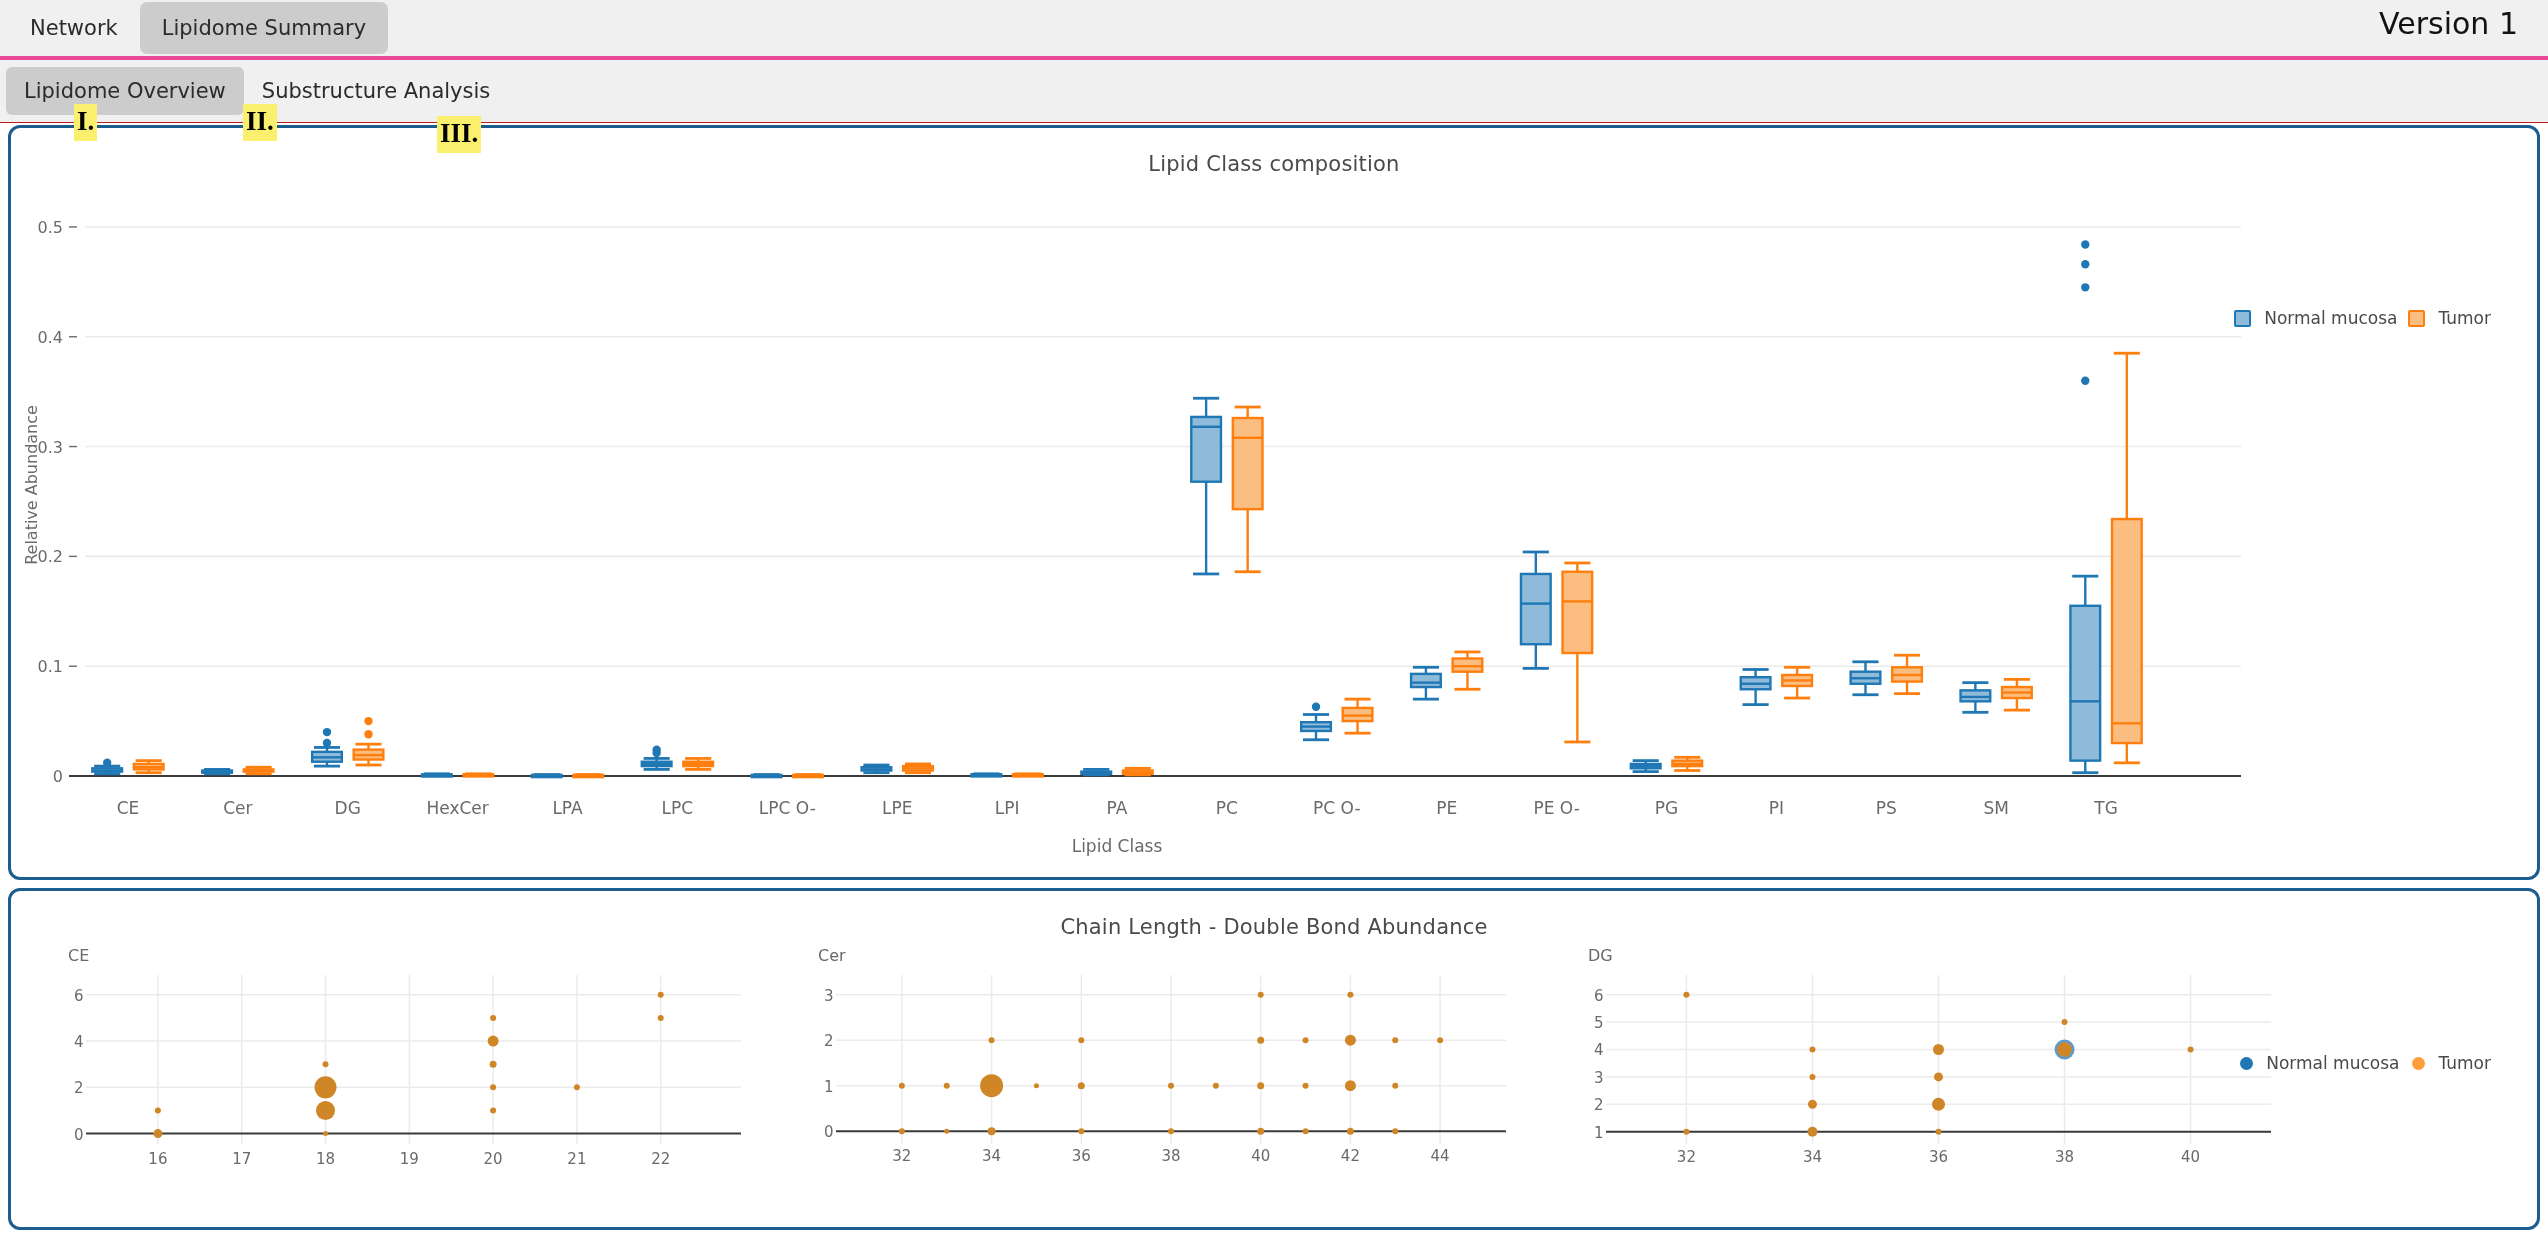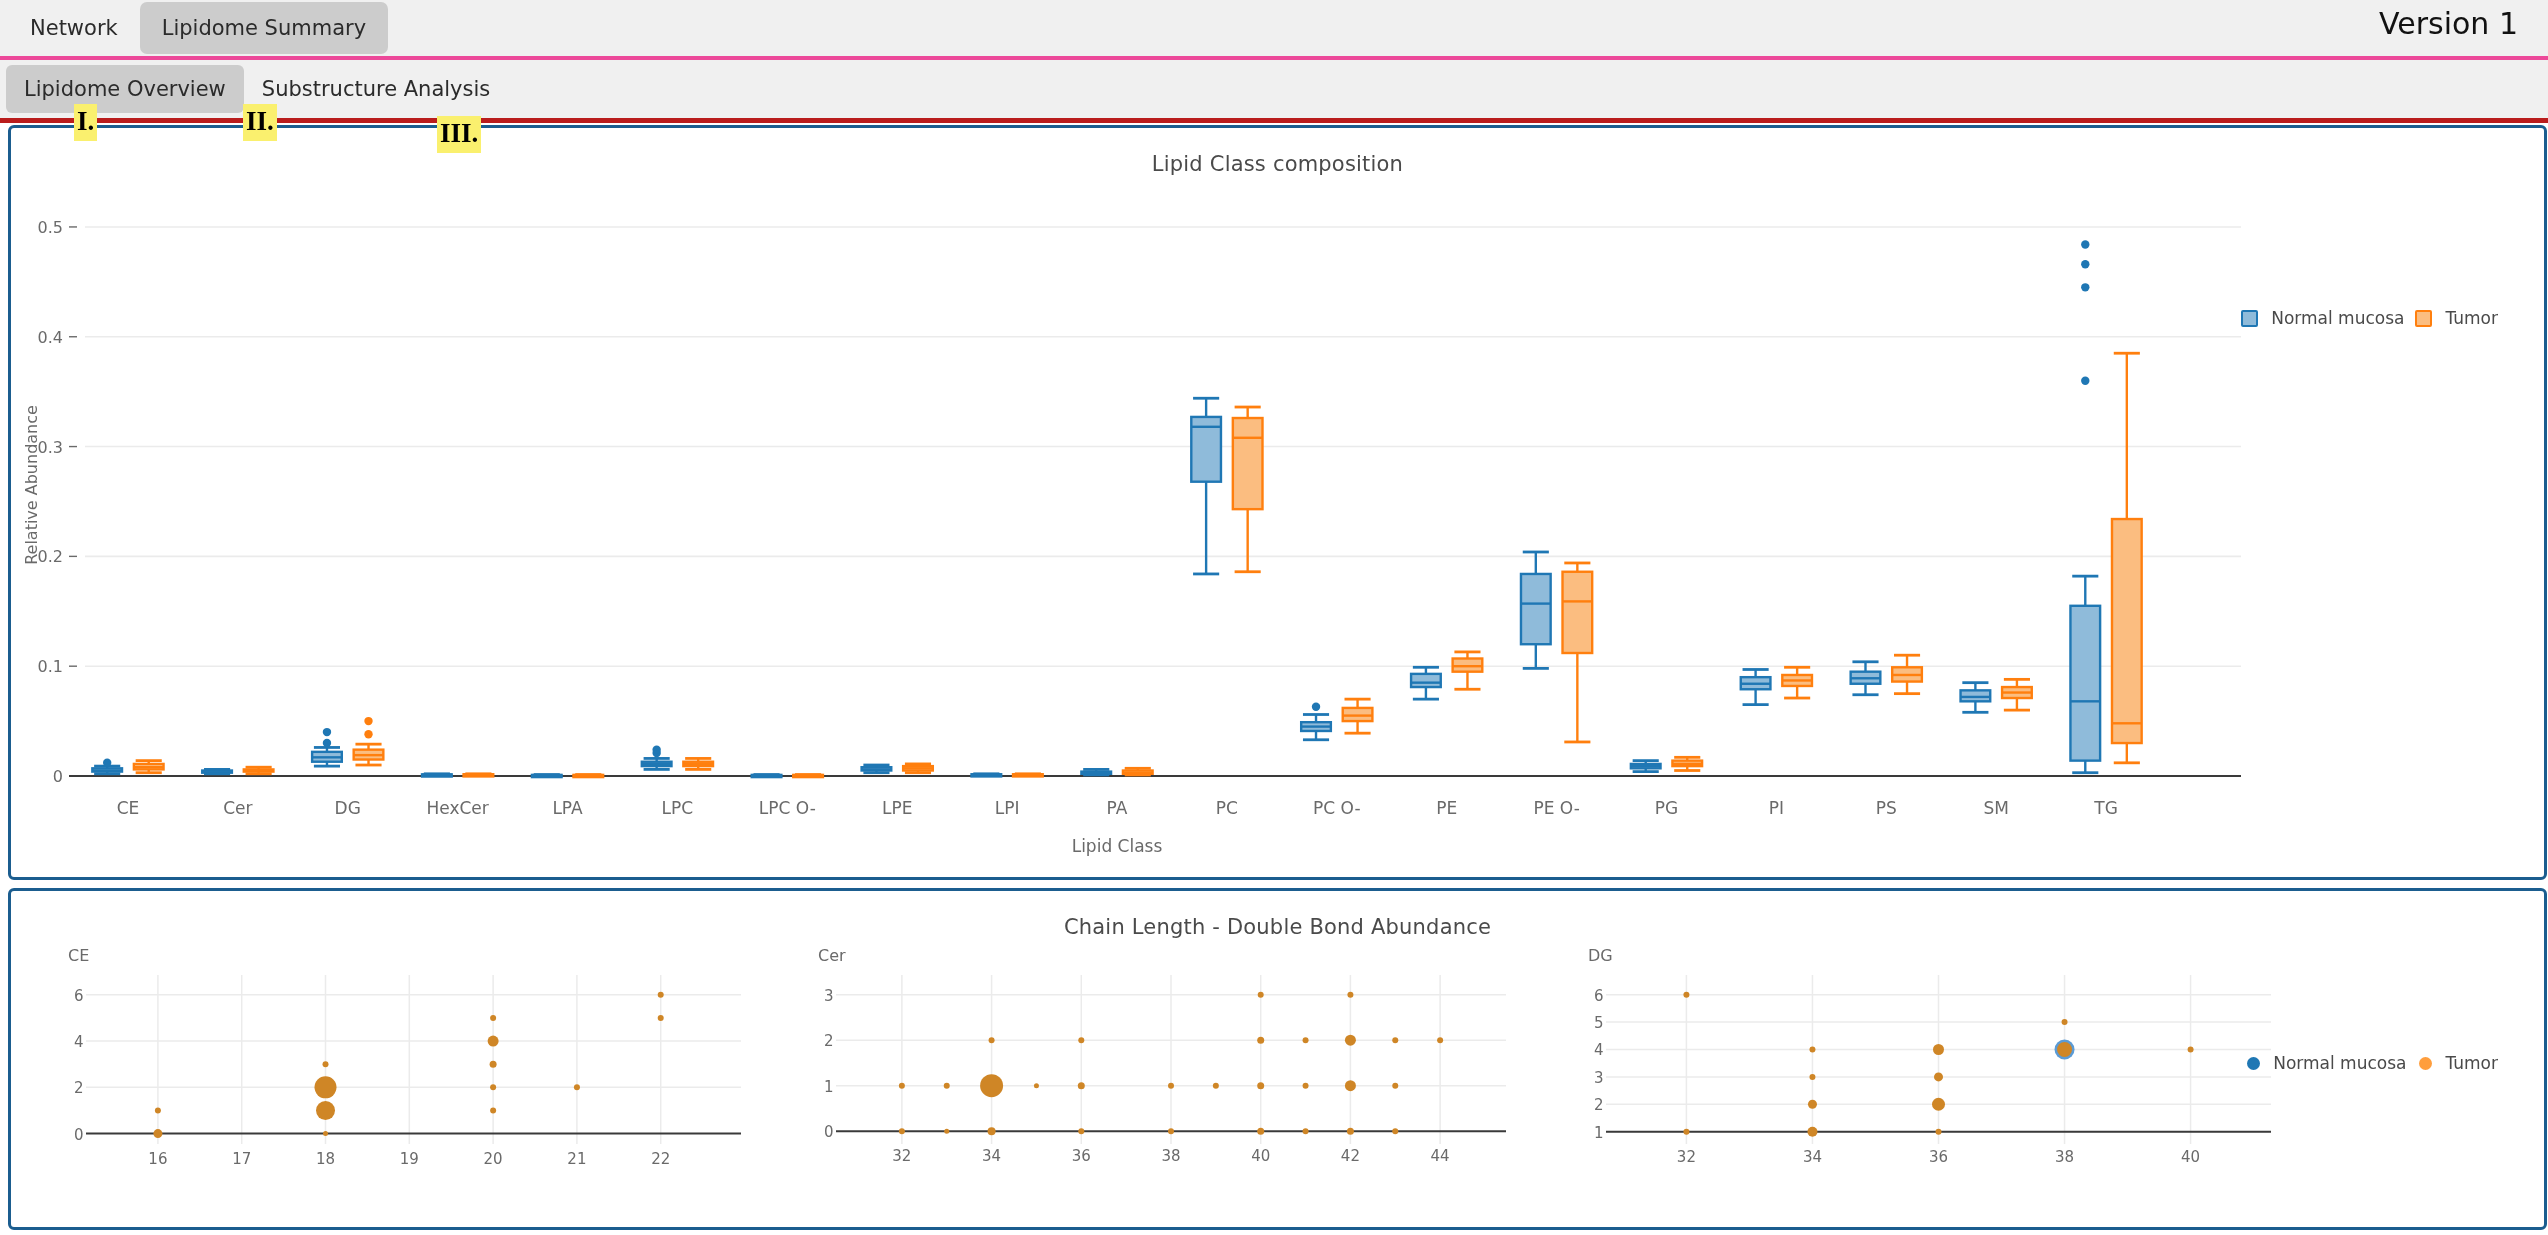--- a/index.html
+++ b/index.html
@@ -40,21 +40,21 @@
     top: 6px;
     font-size: 30px;
     color: #111;
   }
 
   
   .subtabbar {
     position: relative;
     height: 63px;
     background: #f0f0f0;
-    border-bottom: 5px solid #b91c1c;
+    border-bottom: 1px solid #b91c1c;
     display: flex;
     align-items: center;
     padding-left: 6px;
   }
   .subtab {
     height: 48px;
     padding: 0 18px;
     display: flex;
     align-items: center;
     font-size: 21px;
@@ -79,24 +79,24 @@
     z-index: 40;
   }
   #annot-1 { left: 74px;  top: 104px; }
   #annot-2 { left: 243px; top: 104px; }
   #annot-3 { left: 437px; top: 116px; }
 
   
   .panel {
     position: absolute;
     left: 8px;
-    right: 1px;
+    right: 8px;
     border: 3px solid #1b5d8f;
     background: #ffffff;
-    border-radius: 6px;
+    border-radius: 12px;
   }
   #panel-top    { top: 125px; height: 755px; }
   #panel-bottom { top: 888px; height: 342px; }
 
   .panel-title {
     width: 100%;
     text-align: center;
     font-size: 21px;
     color: #4a4a4a;
     padding-top: 24px;

